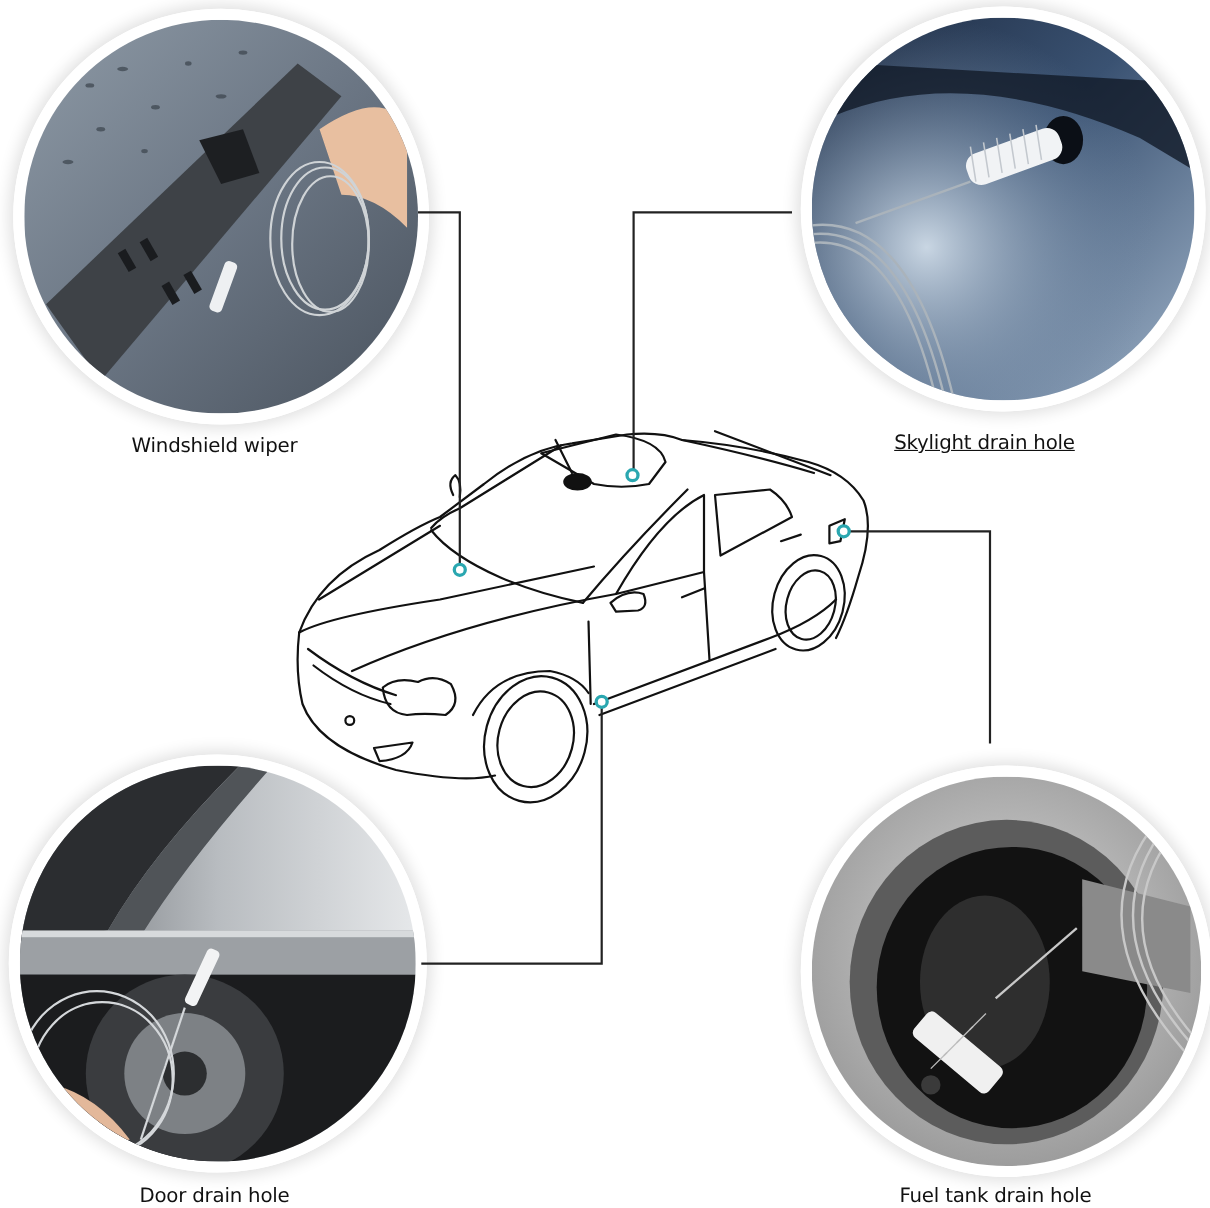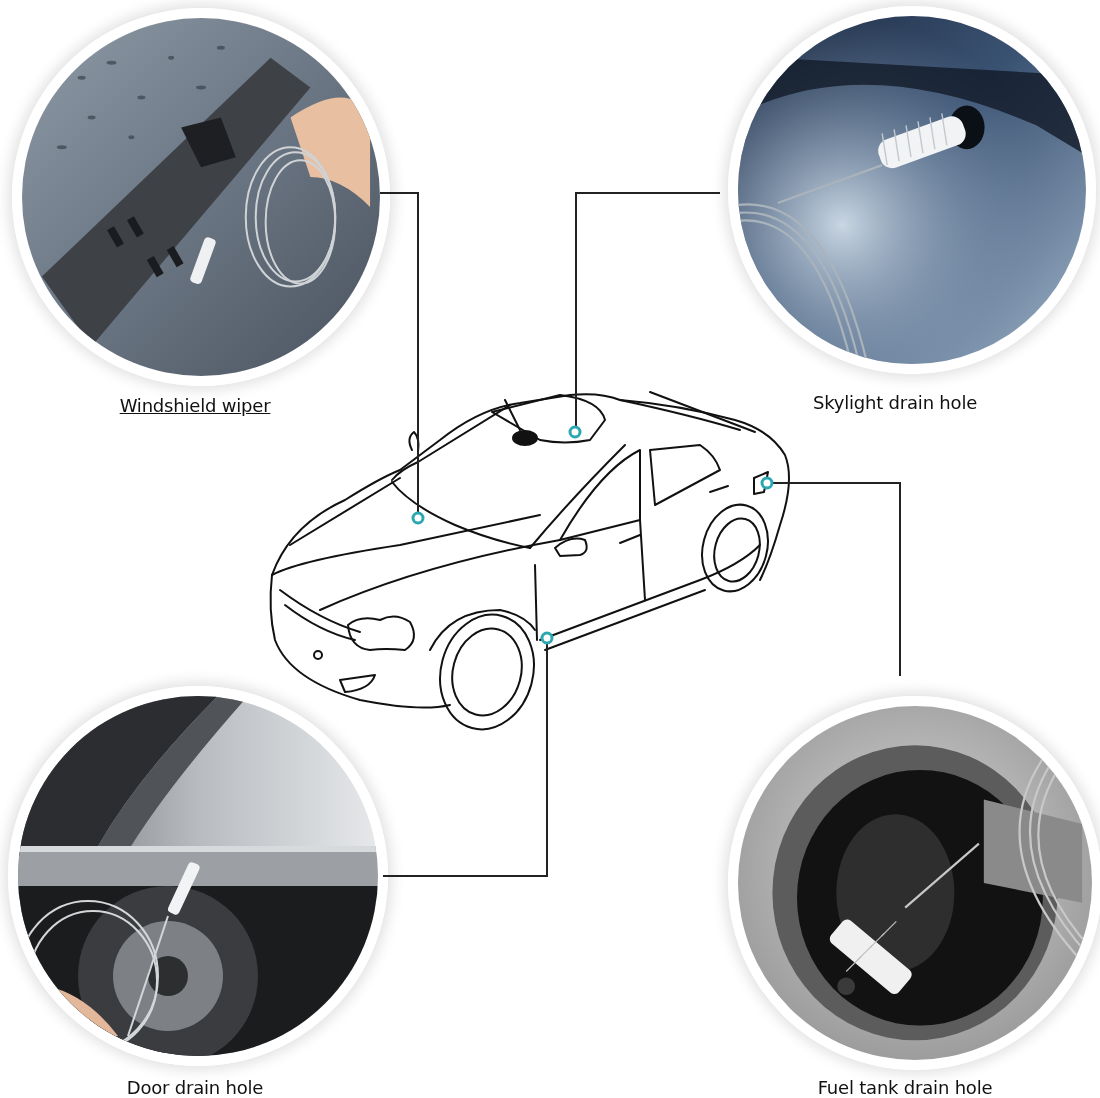--- a/index.html
+++ b/index.html
@@ -46,21 +46,21 @@
     </g>
     <path d="M270 100 Q330 60 350 100 L350 190 Q320 160 290 160 Z" fill="#e8bfa0"></path>
     <g fill="none" stroke="#cfd3d6" stroke-width="2">
       <ellipse cx="270" cy="200" rx="45" ry="70"></ellipse>
         <ellipse cx="275" cy="200" rx="40" ry="65"></ellipse>
         <ellipse cx="280" cy="205" rx="35" ry="62"></ellipse>
     </g>
     <rect x="176" y="220" width="12" height="48" rx="4" fill="#eef0f2" transform="rotate(20 182 244)"></rect>
   </svg>
 </div>
-<div class="label" style="left:80px; top:393px; width:230px;text-decoration:underline;">
+<div class="label" style="left:80px; top:393px; width:230px;">
   <div>Windshield wiper</div>
 </div>
 
 <div class="photo" style="left:728px; top:6px; width:348px; height:348px;">
   <svg viewBox="0 0 350 350">
     <defs>
       <linearGradient id="g2" x1="0" y1="0" x2="1" y2="1">
         <stop offset="0" stop-color="#1d2a40"></stop>
           <stop offset="0.45" stop-color="#3a5272"></stop>
           <stop offset="1" stop-color="#9fb3c9"></stop>
@@ -84,21 +84,21 @@
         <line x1="210" y1="130" x2="205" y2="98"></line>
     </g>
     <g fill="none" stroke="#aab3bb" stroke-width="2.2">
       <path d="M145 150 L40 188"></path>
       <path d="M0 190 Q90 180 130 350"></path>
         <path d="M0 198 Q84 190 122 350"></path>
         <path d="M0 206 Q78 198 114 350"></path>
     </g>
   </svg>
 </div>
-<div class="label" style="left:790px; top:390px; width:210px;">
+<div class="label" style="left:790px; top:390px; width:210px;text-decoration:underline;">
   <div>Skylight drain hole</div>
 </div>
 
 <div class="photo" style="left:8px; top:686px; width:360px; height:360px;">
   <svg viewBox="0 0 360 360">
     <defs>
       <linearGradient id="g3" x1="0" y1="0" x2="1" y2="0">
         <stop offset="0" stop-color="#6a6e73"></stop>
           <stop offset="0.5" stop-color="#b8bcc0"></stop>
           <stop offset="1" stop-color="#e6e8ea"></stop>

